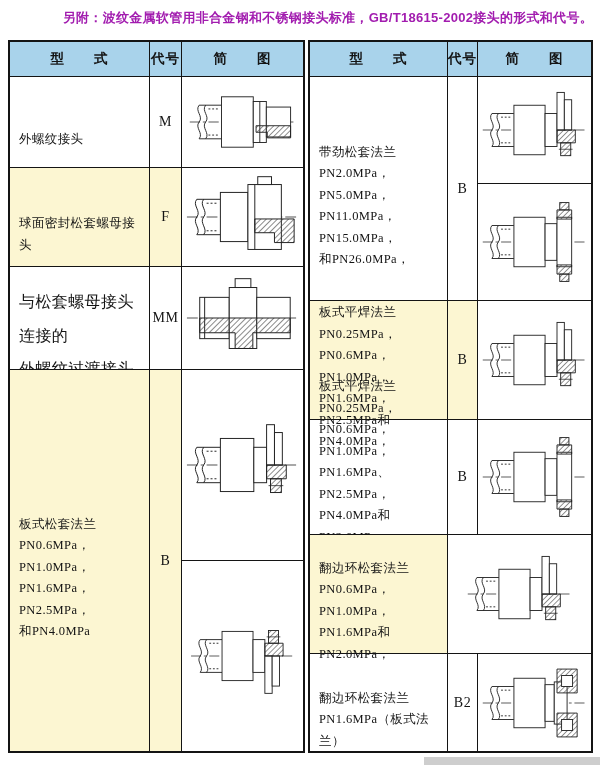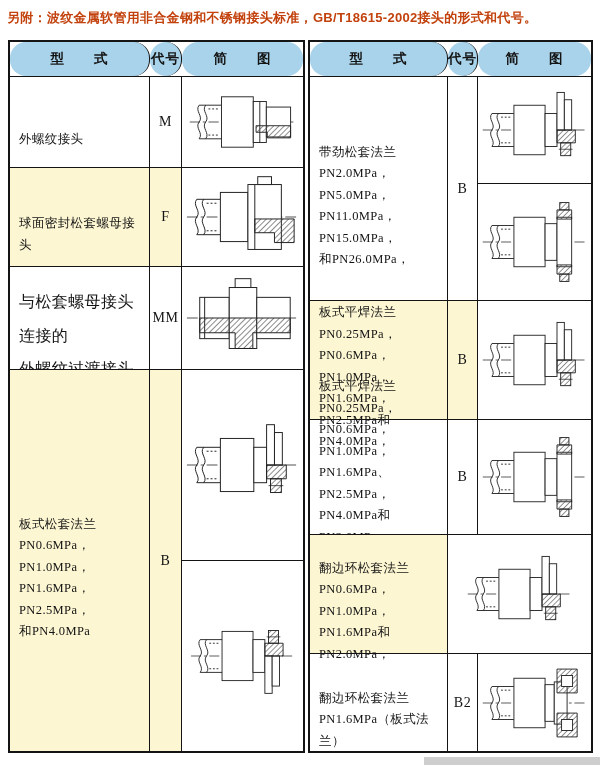--- a/index.html
+++ b/index.html
@@ -1,40 +1,40 @@
 <!DOCTYPE html>
 <html style="--headerbg: #a9d3eb; --hlbg: #fcf6d2; --border: #141414;"><head>
 <meta charset="utf-8">
 <style>
   html,body{margin:0;padding:0;background:#fff;}
   #page{position:relative;width:600px;height:768px;background:#fff;overflow:hidden;
         font-family:"Liberation Serif","DejaVu Serif",serif;color:#141414;}
   #doc-title{position:absolute;left:7px;top:9px;width:586px;
              font-family:"Liberation Sans","DejaVu Sans",sans-serif;
-             font-weight:bold;font-size:13px;letter-spacing:.3px;color:#c2410c;}
+             font-weight:bold;font-size:13px;letter-spacing:.3px;color:#a21caf;text-align:right;}
   .tbl{position:absolute;top:40px;border:2px solid var(--border);display:flex;
        flex-direction:column;background:#fff;box-sizing:border-box;}
   #tbl-left{left:8px;width:297px;height:713px;}
   #tbl-right{left:308px;width:285px;height:713px;}
   .row{display:flex;border-bottom:1px solid var(--border);flex:0 0 auto;min-height:0;}
   .row:last-child{border-bottom:none;flex:1 1 auto;}
   .cell{box-sizing:border-box;min-height:0;}
   .c-type{border-right:1px solid var(--border);padding:2px 6px 2px 9px;display:flex;align-items:center;}
   #tbl-left .c-type{width:140px;}
   #tbl-right .c-type{width:138px;}
   .c-code{border-right:1px solid var(--border);display:flex;align-items:center;justify-content:center;
           font-size:14px;letter-spacing:.5px;}
   #tbl-left .c-code{width:32px;}
   #tbl-right .c-code{width:30px;}
   .c-diag{flex:1;display:flex;align-items:center;justify-content:center;background:#fff;overflow:hidden;}
   .c-diag.split{flex-direction:column;align-items:stretch;padding:0;}
   .sub{flex:1;display:flex;align-items:center;justify-content:center;min-height:0;}
   .sub.first{border-bottom:1px solid var(--border);}
   .hdr .cell{background:var(--headerbg);justify-content:center;text-align:center;
-             font-size:13.5px;font-weight:600;padding:0;letter-spacing:1px;border-radius:16px;}
+             font-size:13.5px;font-weight:600;padding:0;letter-spacing:1px;}
   .hdr .c-type{padding:0;}
   .hl .c-type,.hl .c-code{background:var(--hlbg);}
   .type-text{white-space:pre-line;font-size:12.5px;line-height:1.72;letter-spacing:.4px;margin-top:35px;}
   .two-line .type-text{font-size:16px;line-height:2.1;}
   .diag-svg{display:block;}
   #scan-artifact{position:absolute;left:424px;top:757px;width:176px;height:8px;
                  background:#c6c6c6;opacity:.85;}
 </style>
 </head>
 <body>

